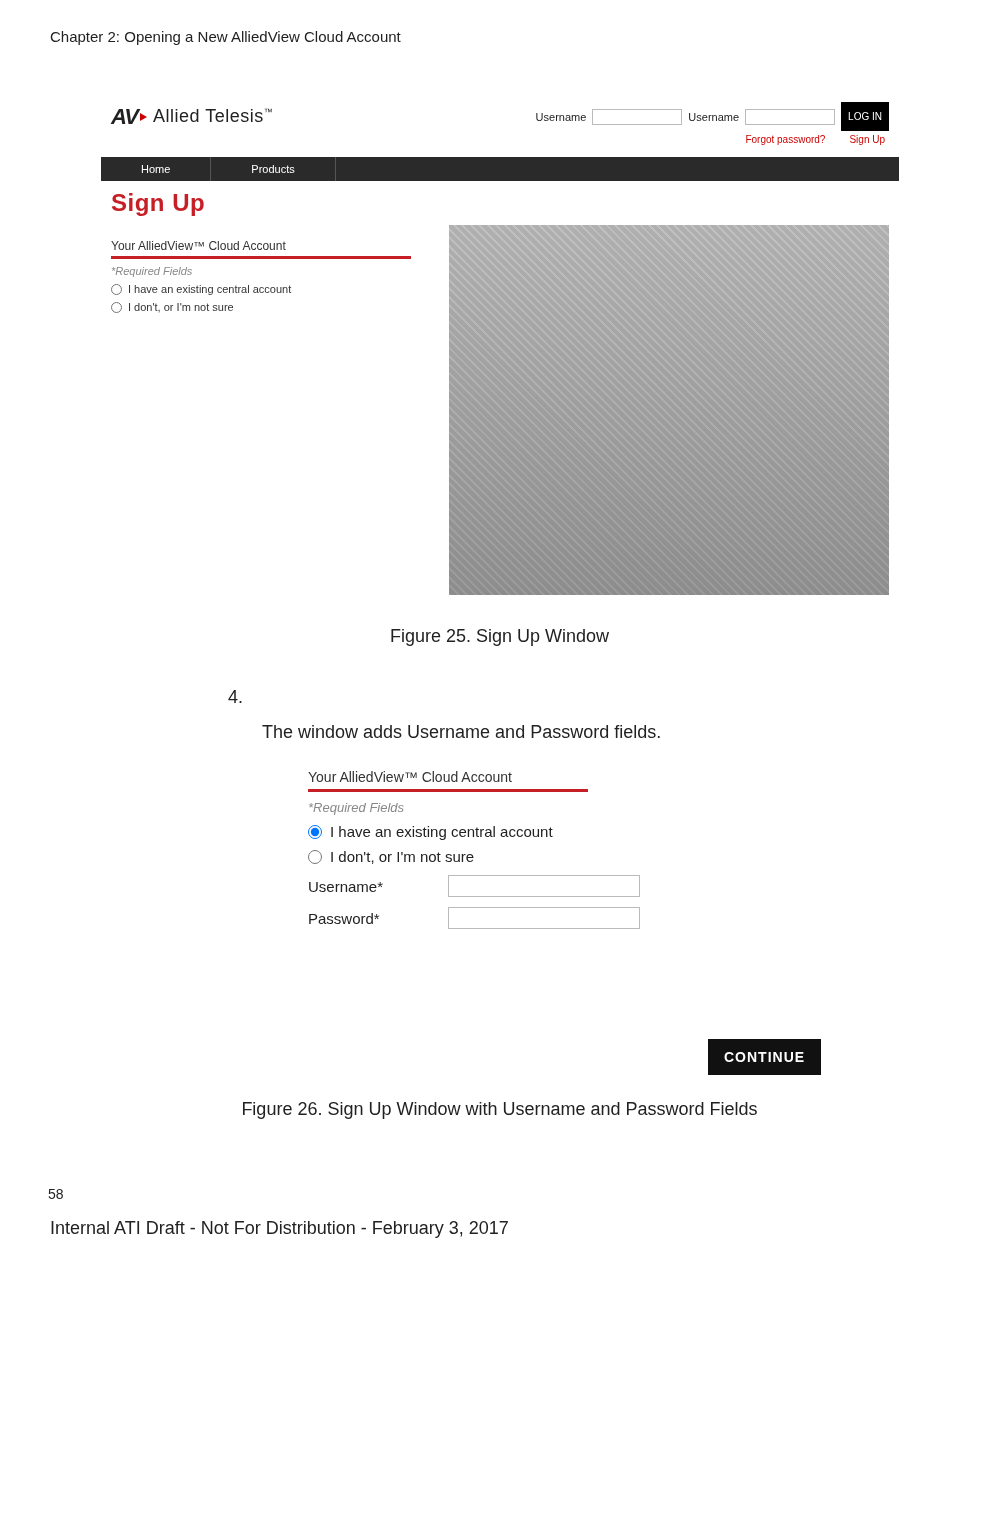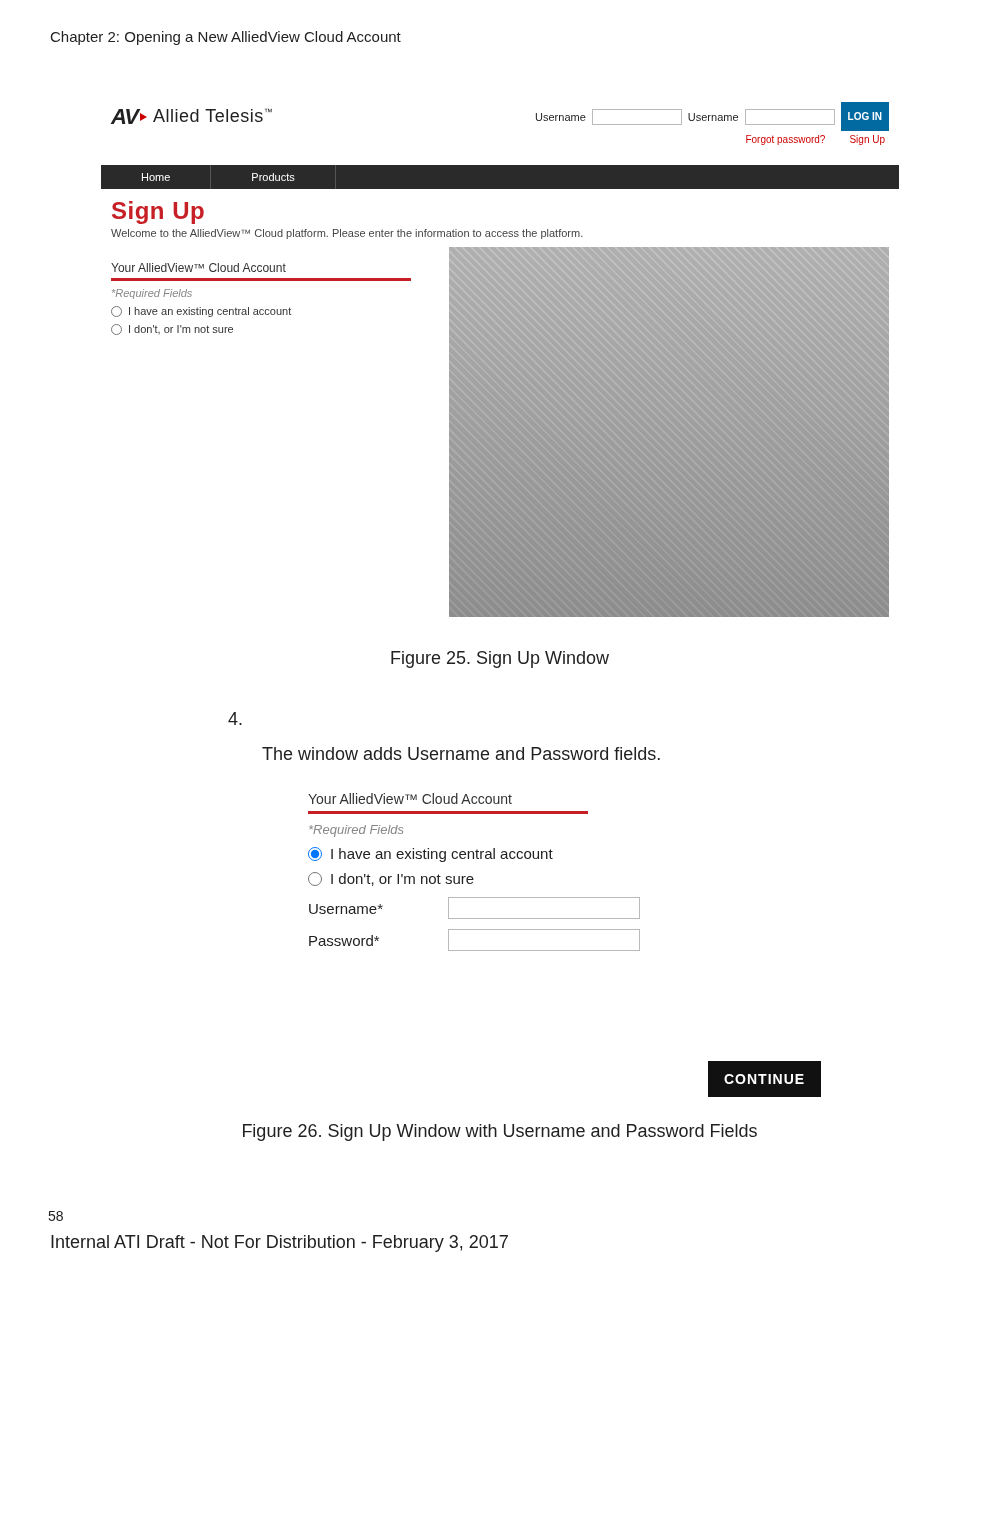--- a/index.html
+++ b/index.html
@@ -11,22 +11,22 @@
     .screenshot1 { border: 1px solid #fff; width: 800px; margin: 0 auto 0 50px; }
     .ss-top { display: flex; align-items: center; padding: 6px 10px 2px 10px; font-size: 11px; }
     .logo { display: flex; align-items: center; gap: 6px; }
     .logo-mark { font-style: italic; font-weight: bold; font-size: 22px; letter-spacing: -1px; display: inline-flex; align-items: center; }
     .tri { display: inline-block; width: 0; height: 0; border-style: solid; border-width: 4px 0 4px 7px; border-color: transparent transparent transparent #c00; margin-left: 2px; }
     .logo-text { font-size: 18px; font-weight: normal; letter-spacing: 0.5px; }
     .logo-text sup { font-size: 9px; }
     .cred { margin-left: auto; display: flex; align-items: center; gap: 6px; }
     .cred label { font-size: 11px; }
     .cred input { width: 90px; height: 16px; border: 1px solid #bbb; font-size: 10px; padding: 0 3px; }
-    .login-btn { background: #0369a1; color: #fff; font-size: 10px; font-weight: bold; padding: 9px 7px; border: none; }
-    .sub-links { display: flex; justify-content: flex-end; gap: 24px; padding: 1px 14px 20px 0; font-size: 10px; color: #c00; }
+    .login-btn { background: #000000; color: #fff; font-size: 10px; font-weight: normal; padding: 9px 7px; border: none; }
+    .sub-links { display: flex; justify-content: flex-end; gap: 24px; padding: 1px 14px 12px 0; font-size: 10px; color: #c00; }
     .navbar { background: #2a2a2a; height: 24px; display: flex; }
     .nav-item { color: #fff; font-size: 11px; display: flex; align-items: center; padding: 0 40px; border-right: 1px solid #555; }
     .ss-body { display: flex; padding: 8px 10px 10px 10px; gap: 14px; }
     .left { flex: 1; }
     .right { width: 440px; }
     .h-signup { color: #c62026; font-size: 24px; font-weight: bold; letter-spacing: 0.5px; }
     .welcome { font-size: 11px; color: #444; margin-top: 2px; }
     .section-title { font-size: 12px; color: #333; margin-top: 14px; padding-bottom: 3px; border-bottom: 3px solid #c62026; width: 300px; }
     .req { font-style: italic; color: #888; font-size: 11px; margin-top: 6px; }
     .radio-row { display: flex; align-items: center; gap: 6px; font-size: 11px; color: #333; margin-top: 6px; }
@@ -44,21 +44,21 @@
     
     .screenshot2 { width: 520px; margin: 0 0 0 258px; }
     .ss2-top-border { width: 280px; border-bottom: 3px solid #c62026; padding-bottom: 4px; font-size: 14px; color: #333; }
     .ss2-req { font-style: italic; color: #888; font-size: 13px; margin-top: 8px; }
     .ss2-radio { display: flex; align-items: center; gap: 8px; font-size: 15px; margin-top: 8px; }
     .ss2-radio input { width: 14px; height: 14px; }
     .ss2-field { display: flex; align-items: center; margin-top: 10px; font-size: 15px; }
     .ss2-field label { width: 140px; }
     .ss2-field input { width: 192px; height: 22px; border: 1px solid #bbb; }
     .continue-btn { background: #111; color: #fff; font-size: 14px; font-weight: bold; padding: 10px 16px; border: none; letter-spacing: 1px; margin: 110px 0 0 400px; }
-    .page-num { font-size: 14px; margin: 66px 0 8px -2px; }
+    .page-num { font-size: 14px; margin: 66px 0 16px -2px; }
     .footer-line { text-align: left; font-size: 18px; margin-top: 2px; padding-bottom: 16px; }
   </style>
 </head>
 <body>
 
 <div class="page">
   <div class="chapter-title">Chapter 2: Opening a New AlliedView Cloud Account</div>
 
   <div class="fig-wrap">
     <div class="screenshot1">
@@ -81,21 +81,20 @@
       <div class="sub-links">
         <span>Forgot password?</span>
         <span>Sign Up</span>
       </div>
       <div class="navbar">
         <div class="nav-item">Home</div>
         <div class="nav-item">Products</div>
       </div>
       <div style="padding:8px 10px 0 10px;">
         <div class="h-signup">Sign Up</div>
-        <div class="welcome">Welcome to the AlliedView™ Cloud platform. Please enter the information to access the platform.</div>
       </div>
       <div class="ss-body">
         <div class="left">
           <div class="section-title">Your AlliedView™ Cloud Account</div>
           <div class="req">*Required Fields</div>
           <div class="radio-row">
             <input type="radio" style="">
             <span>I have an existing central account</span>
           </div>
           <div class="radio-row">

